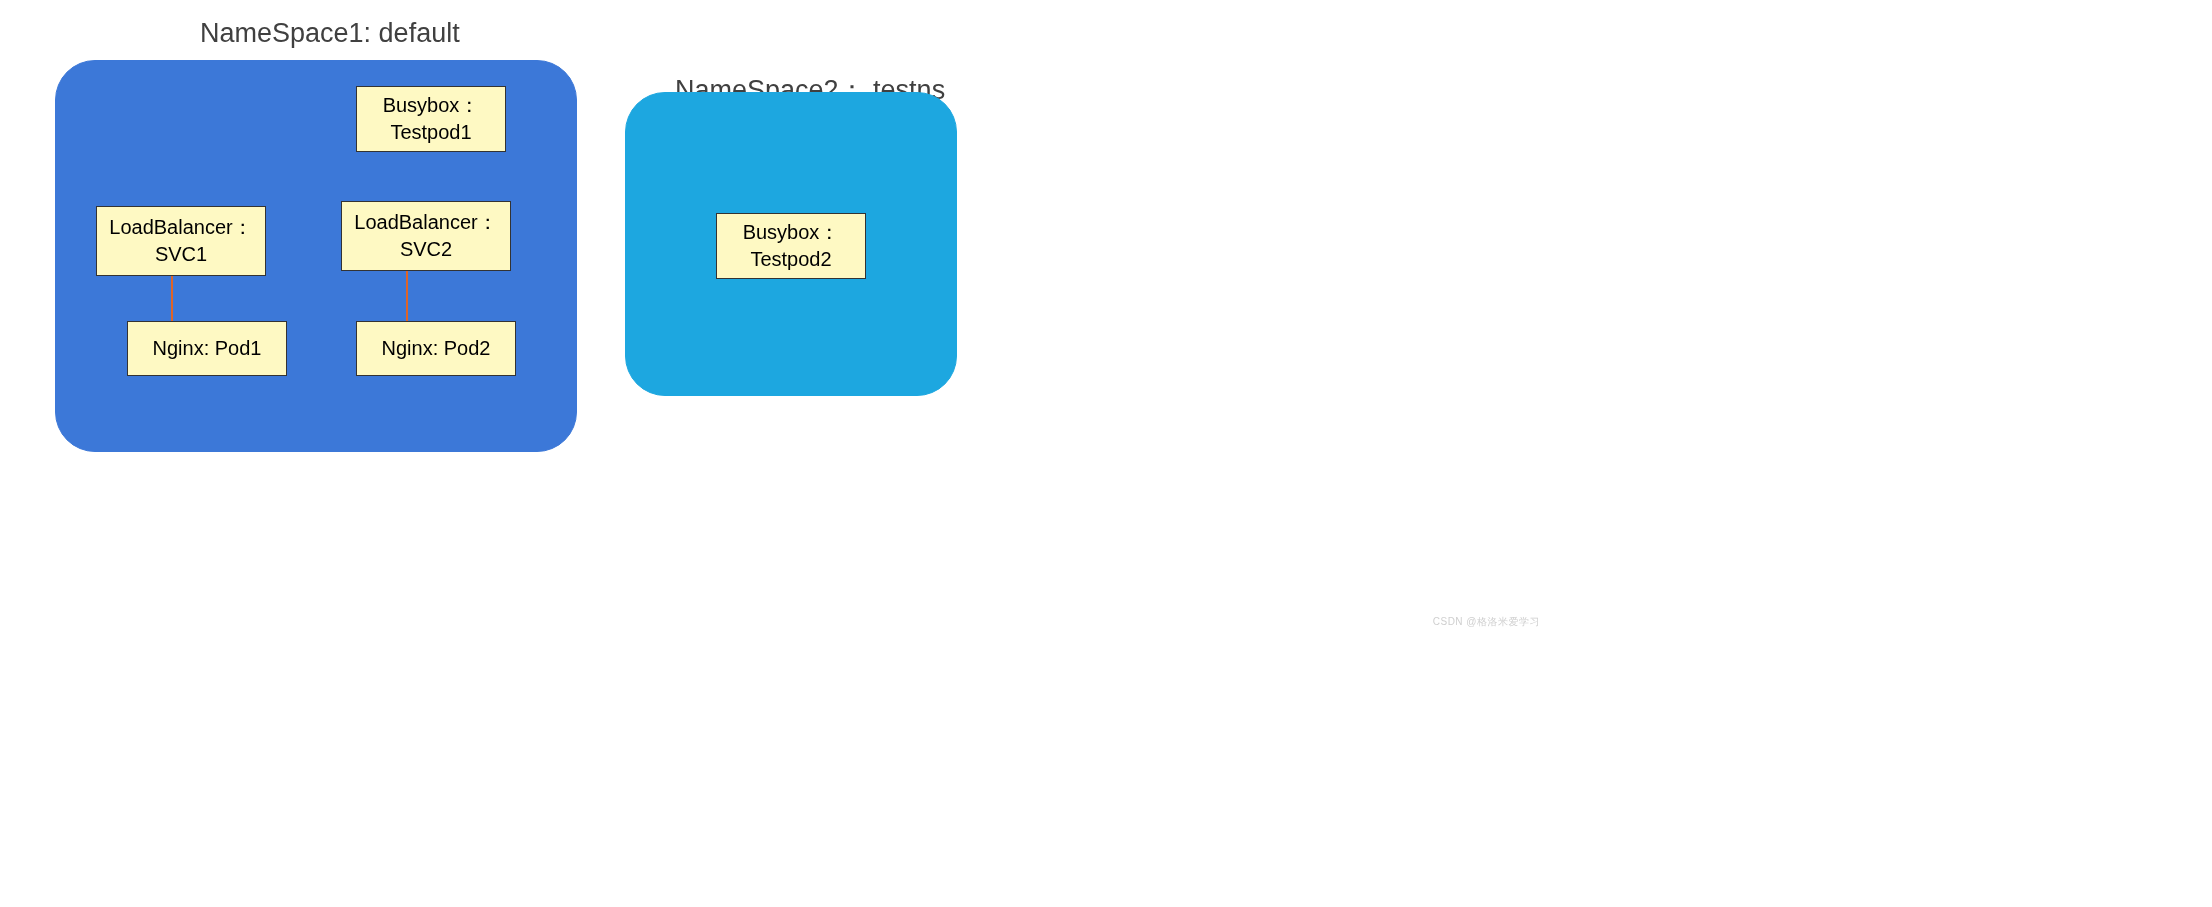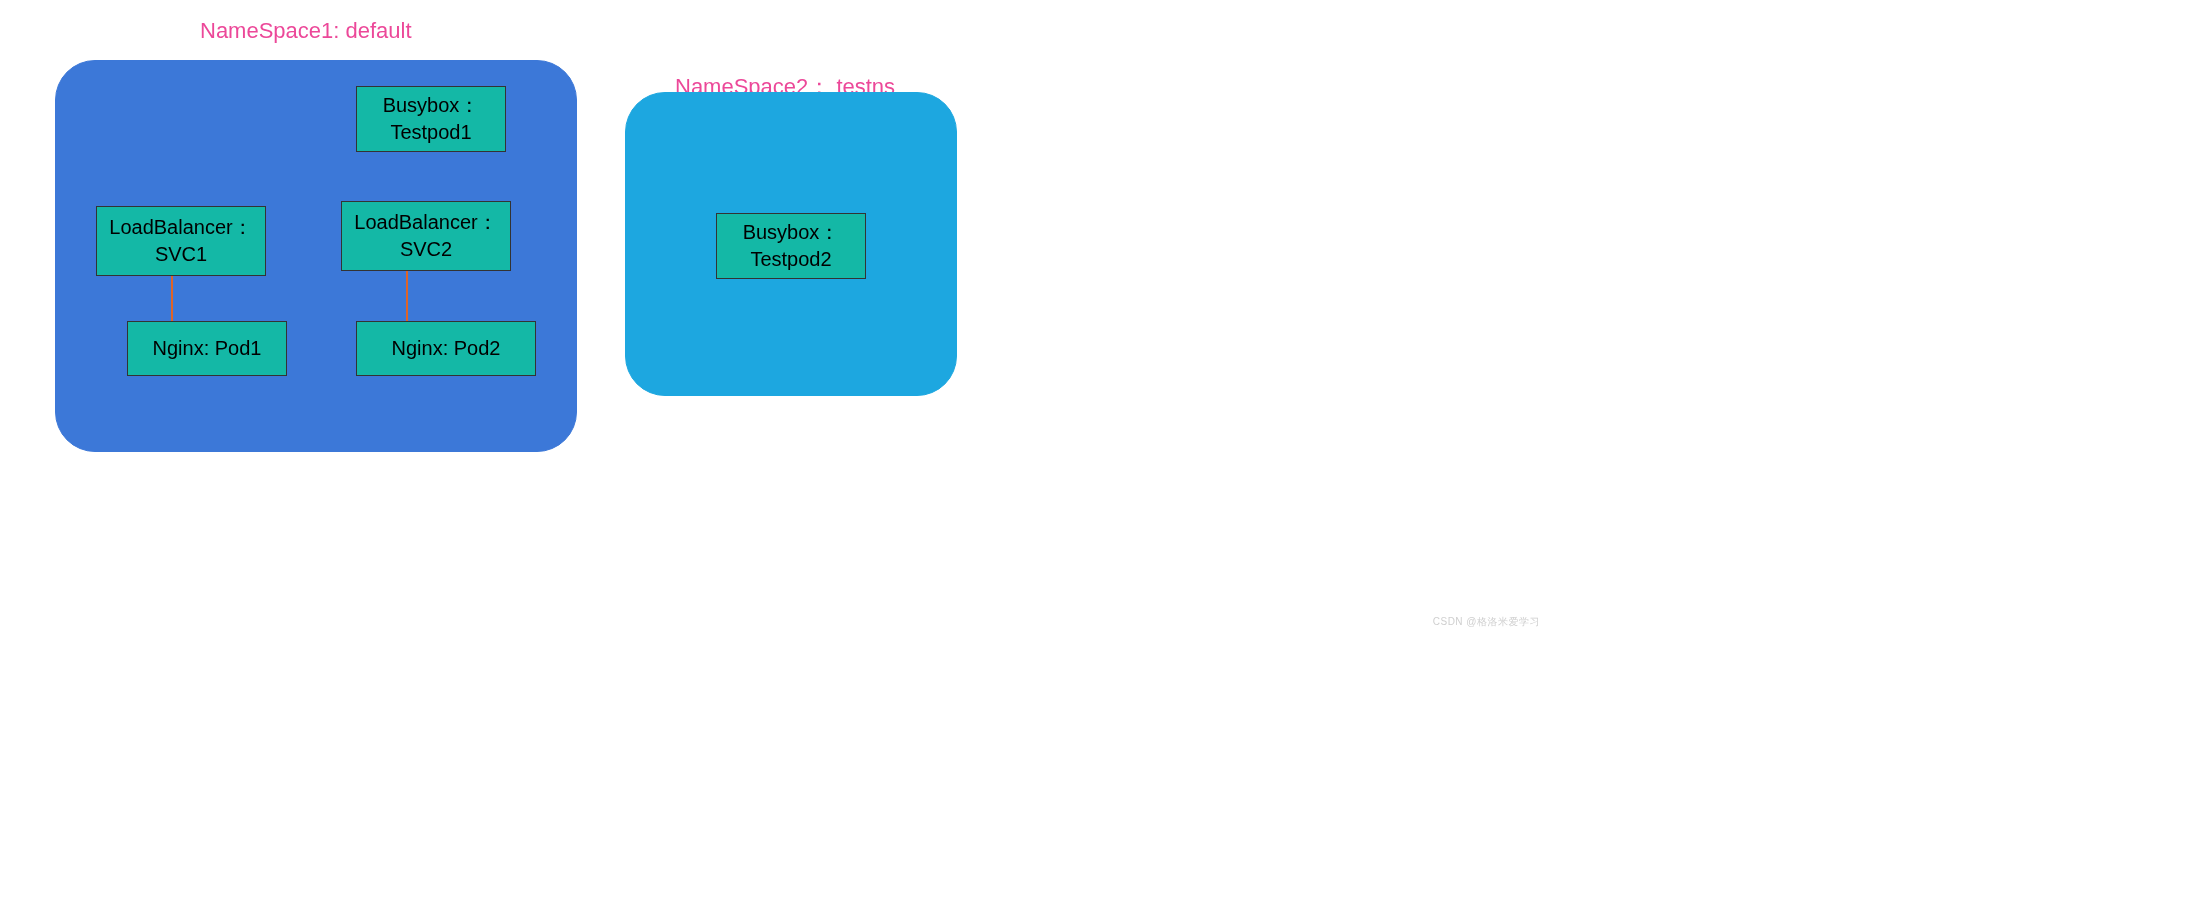--- a/index.html
+++ b/index.html
@@ -10,22 +10,22 @@
     }
     .canvas {
       position: relative;
       width: 1548px;   
       height: 635px;   
       transform-origin: top left;
     }
 
     .title {
       position: absolute;
-      font-size: 22px;
-      color: #ec4899;
+      font-size: 27px;
+      color: #404040;
       white-space: nowrap;
     }
 
     .ns-box {
       position: absolute;
       border-radius: 40px;
     }
 
     .ns1 {
       left: 55px;
@@ -40,21 +40,21 @@
       left: 625px;
       top: 92px;
       width: 330px;
       height: 302px;
       background: #1da7e0;
       border: 1px solid #1da7e0;
     }
 
     .inner-box {
       position: absolute;
-      background: #14b8a6;
+      background: #fef9c3;
       border: 1px solid #333;
       display: flex;
       flex-direction: column;
       align-items: center;
       justify-content: center;
       font-size: 20px;
       line-height: 1.35;
       text-align: center;
       padding: 4px 16px;
       box-sizing: border-box;
@@ -101,21 +101,21 @@
        <span>SVC2</span>
     </div>
 
     <div class="connector" style="left:115px; top:215px; height:45px;"></div>
     <div class="connector" style="left:350px; top:210px; height:50px;"></div>
 
     <div class="inner-box" style="left:55px; top:260px; width:160px; height:55px;margin-left:16px;">
        <span>Nginx: Pod1</span>
     </div>
 
-    <div class="inner-box" style="left:300px; top:260px; width:180px; height:55px;">
+    <div class="inner-box" style="left:300px; top:260px; width:160px; height:55px;">
        <span>Nginx: Pod2</span>
     </div>
 
   </div>
 
   <div class="ns-box ns2">
     <div class="inner-box" style="left:90px; top:120px; width:150px; height:66px;">
        <span>Busybox：</span>
        <span>Testpod2</span>
     </div>

